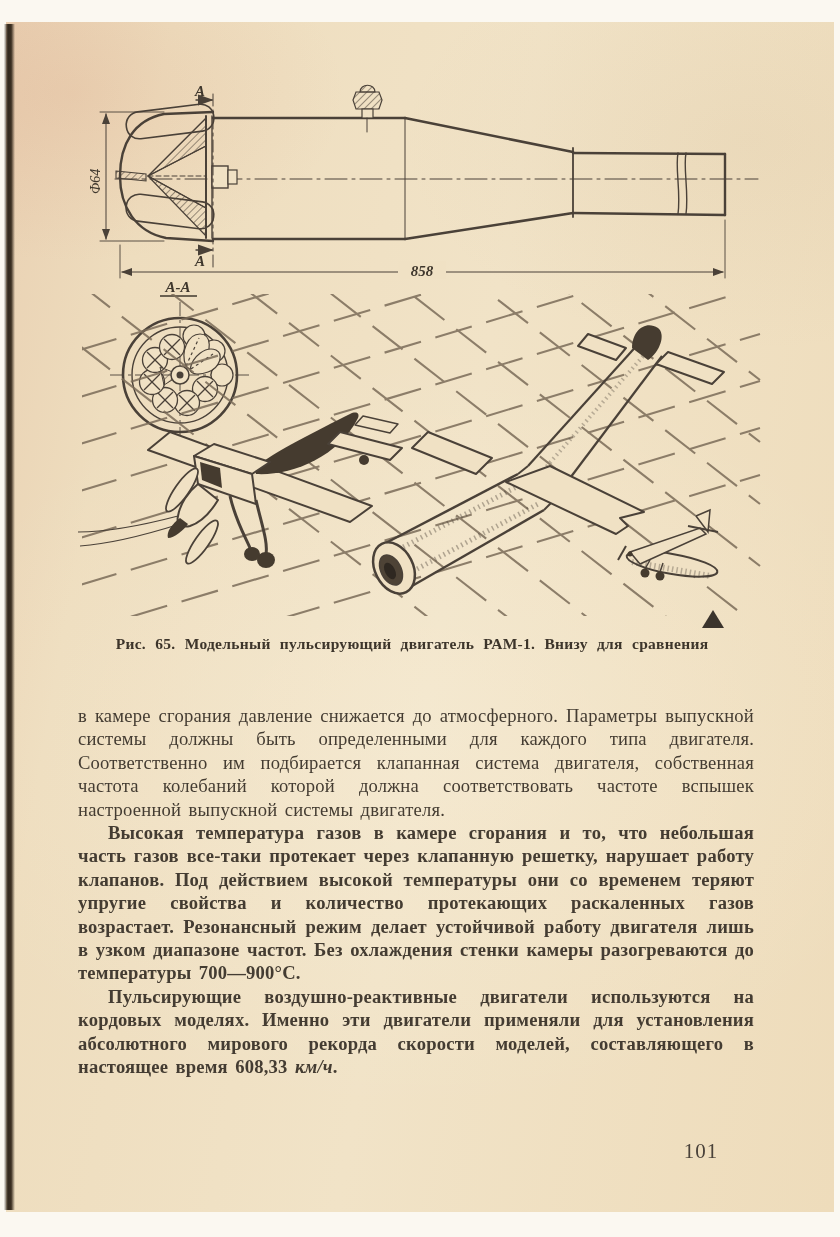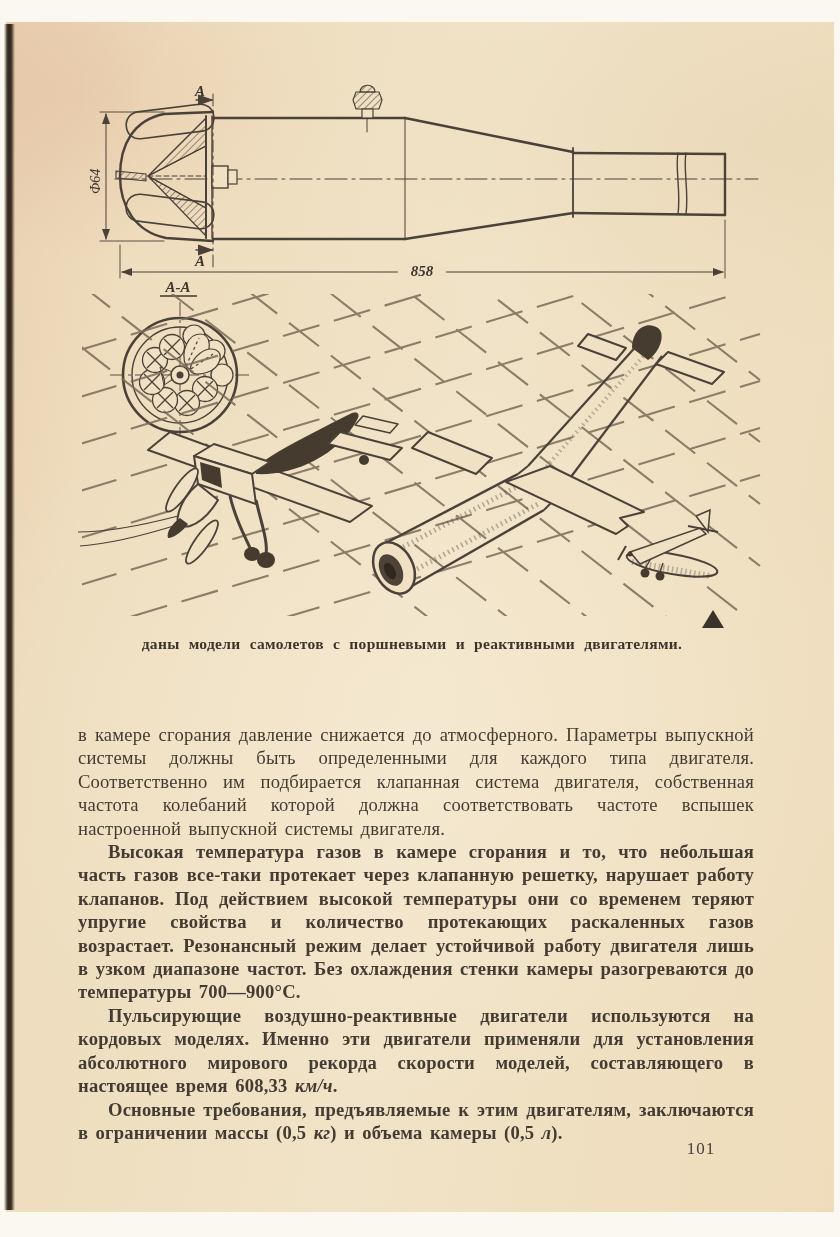--- a/index.html
+++ b/index.html
@@ -13,27 +13,27 @@
            linear-gradient(100deg,#e9d0b2 0%,#eeddbe 16%,#f1e3c7 52%,#eedcbb 100%);}
   .binding{position:absolute;left:4px;top:24px;width:11px;height:1186px;
          background:linear-gradient(to right, rgba(45,34,24,0.05), #32281d 35%, #3a2e21 65%, rgba(58,46,33,0));}
   .figure-svg{position:absolute;left:60px;top:80px;}
   .print-triangle{position:absolute;left:702px;top:610px;width:0;height:0;
          border-left:11px solid transparent;border-right:11px solid transparent;
          border-bottom:18px solid #3b342c;}
   .caption{position:absolute;left:74px;top:633px;width:676px;text-align:center;
          font-weight:bold;font-size:15.5px;line-height:21.5px;color:#3d352b;
          word-spacing:5px;letter-spacing:0.3px;}
-  .bodytext{position:absolute;left:78px;top:723px;width:676px;
+  .bodytext{position:absolute;left:78px;top:704px;width:676px;
          font-size:18.6px;line-height:23.4px;color:#443c32;word-spacing:2.5px;letter-spacing:0.2px;}
   .bodytext p{margin:0;text-align:justify;}
   .bodytext p.indent{text-indent:30px;font-weight:bold;}
   .bodytext .it{font-style:italic;}
   .pagenum{position:absolute;left:666px;top:1139px;width:70px;text-align:center;
-         font-size:17px;color:#4a423a;letter-spacing:1px;}
+         font-size:21px;color:#4a423a;letter-spacing:1px;}
   text{font-family:"Liberation Serif",serif;}
 </style>
 </head>
 <body>
 
 <div class="stage">
   <div class="paper"></div>
   <div class="binding"></div>
 
   <svg class="figure-svg" width="720" height="550" viewBox="0 0 720 550">
@@ -227,24 +227,23 @@
       <circle cx="585" cy="493" r="4.5" fill="#453b2f" stroke="none"></circle>
       <circle cx="600" cy="496" r="4.5" fill="#453b2f" stroke="none"></circle>
       <line x1="566" y1="466" x2="558" y2="480" stroke-width="2"></line>
       <circle cx="570" cy="474" r="2.5" fill="#453b2f" stroke="none"></circle>
     </g>
   </svg>
 
   <div class="print-triangle"></div>
 
   <div class="caption">
-    <div>даны модели самолетов с поршневыми и реактивными двигателями.</div>
+    <div>Рис. 65. Модельный пульсирующий двигатель РАМ-1. Внизу для сравнения</div>
   </div>
 
   <div class="bodytext">
       <p class=""><span>в камере сгорания давление снижается до атмосферного. Параметры выпускной системы должны быть определенными для каждого типа двигателя. Соответственно им подбирается клапанная система двигателя, собственная частота колебаний которой должна соответствовать частоте вспышек настроенной выпускной системы двигателя.</span></p>
       <p class="indent"><span>Высокая температура газов в камере сгорания и то, что небольшая часть газов все-таки протекает через клапанную решетку, нарушает работу клапанов. Под действием высокой температуры они со временем теряют упругие свойства и количество протекающих раскаленных газов возрастает. Резонансный режим делает устойчивой работу двигателя лишь в узком диапазоне частот. Без охлаждения стенки камеры разогреваются до температуры 700—900°С.</span></p>
       <p class="indent"><span>Пульсирующие воздушно-реактивные двигатели используются на кордовых моделях. Именно эти двигатели применяли для установления абсолютного мирового рекорда скорости моделей, составляющего в настоящее время 608,33 </span><span class="it">км/ч</span><span>.</span></p>
-      <p class="indent"><span>Основные требования, предъявляемые к этим двигателям, заключаются в ограничении массы (0,5 </span><span class="it">кг</span><span>) и объема камеры (0,5 </span><span class="it">л</span><span>).</span></p>
     </div>
 
   <div class="pagenum">101</div>
 </div>
 
 </body></html>

